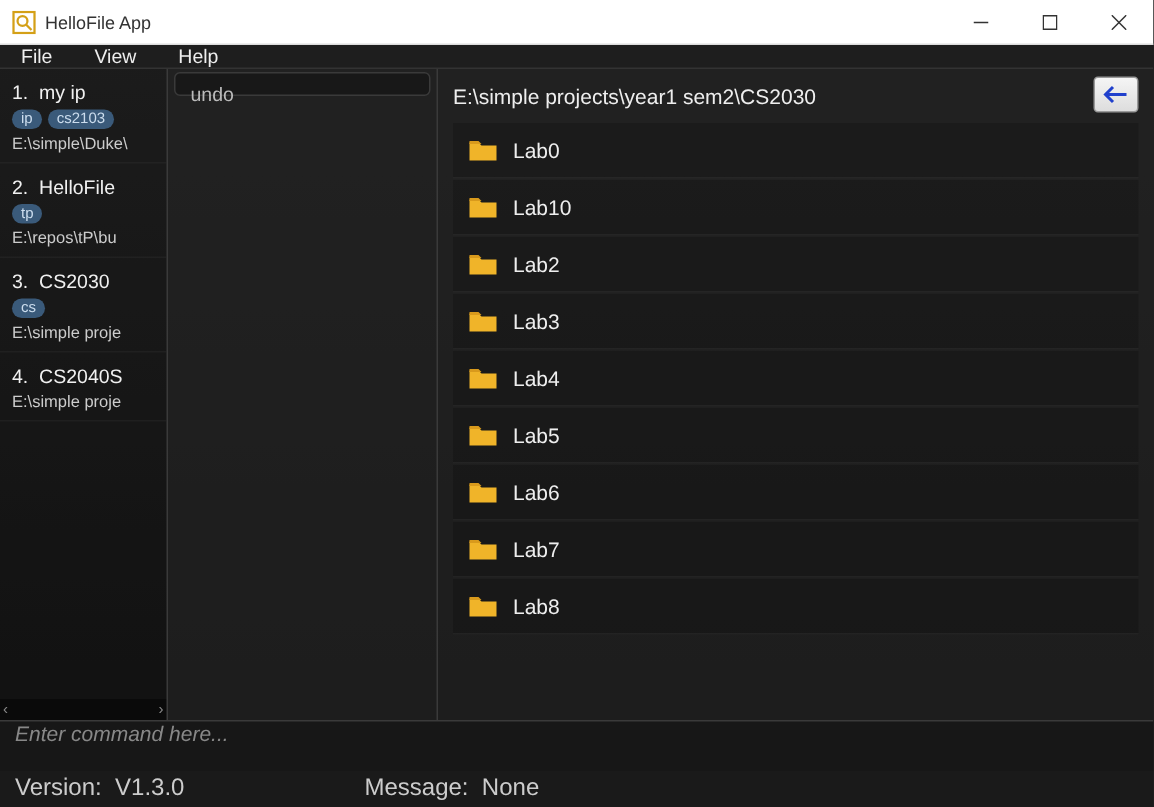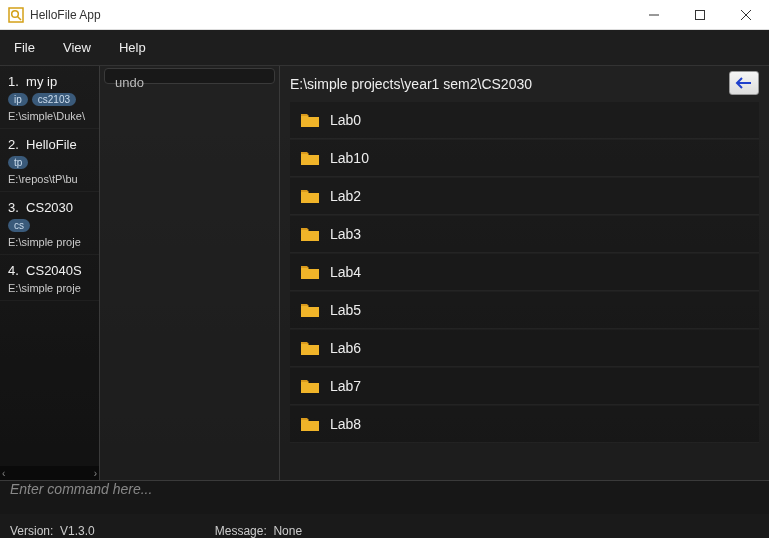--- a/index.html
+++ b/index.html
@@ -2,44 +2,44 @@
 <html><head>
 <meta charset="utf-8">
 <style>
   * { box-sizing: border-box; margin: 0; padding: 0; }
   html, body { width: 769px; height: 538px; font-family: "Segoe UI", sans-serif; overflow: hidden; background: #1a1a1a; }
   .window { width: 769px; height: 538px; display: flex; flex-direction: column; background: #2a2a2a; }
   .titlebar { height: 30px; background: #fff; display: flex; align-items: center; padding: 0 8px; color: #333; font-size: 12px; border-bottom: 1px solid #ddd; position: relative; }
   .titlebar .app-icon { width: 16px; height: 16px; margin-right: 6px; display: inline-flex; align-items: center; justify-content: center; }
   .titlebar-controls { position: absolute; right: 0; top: 0; display: flex; height: 30px; }
   .titlebar-controls div { width: 46px; display: flex; align-items: center; justify-content: center; color: #666; font-size: 14px; }
-  .menubar { height: 36px; background: #1e1e1e; display: flex; align-items: center; padding: 0 14px; gap: 28px; color: #eee; font-size: 13px; border-bottom: 1px solid #333; }
+  .menubar { height: 16px; background: #1e1e1e; display: flex; align-items: center; padding: 0 14px; gap: 28px; color: #eee; font-size: 13px; border-bottom: 1px solid #333; }
   .menubar div { cursor: pointer; }
   .body { flex: 1; display: flex; background: #2e2e2e; background-image: linear-gradient(rgba(40,40,40,0.6),rgba(20,20,20,0.7)); position: relative; overflow: hidden; }
-  .sidebar { width: 100px; background: rgba(0,0,0,0.35); color: #e0e0e0; font-size: 12.5px; overflow: hidden; position: relative; border-right: 1px solid #3a3a3a; }
+  .sidebar { width: 112px; background: rgba(0,0,0,0.35); color: #e0e0e0; font-size: 12.5px; overflow: hidden; position: relative; border-right: 1px solid #3a3a3a; }
   .sidebar-item { padding: 8px 6px 6px 8px; border-bottom: 1px solid rgba(255,255,255,0.04); white-space: nowrap; overflow: hidden; }
   .sidebar-item .title { font-size: 13px; color: #f0f0f0; margin-bottom: 4px; }
   .sidebar-item .tags { display: flex; gap: 4px; margin-bottom: 4px; }
   .tag { background: #3a5a7a; color: #cde; font-size: 10px; padding: 1px 6px; border-radius: 8px; }
   .sidebar-item .path { font-size: 11px; color: #ccc; overflow: hidden; text-overflow: clip; }
   .sidebar-scroll { position: absolute; bottom: 0; left: 0; right: 0; height: 14px; background: rgba(0,0,0,0.4); display: flex; align-items: center; justify-content: space-between; padding: 0 2px; }
   .sidebar-scroll span { color: #888; font-size: 10px; }
   .midpanel { width: 180px; display: flex; flex-direction: column; background: rgba(30,30,30,0.7); border-right: 1px solid #3a3a3a; }
   .result-box { flex: 1; border: 1px solid #3a3a3a; margin: 4px 4px 2px 4px; border-radius: 4px; padding: 12px 10px; color: #ddd; font-size: 14px; background: rgba(0,0,0,0.2); }
   .undo-box { height: 16px; border: 1px solid #3a3a3a; margin: 2px 4px 4px 4px; border-radius: 4px; padding: 6px 10px; color: #bbb; font-size: 13px; background: rgba(0,0,0,0.25); }
   .mainpanel { flex: 1; display: flex; flex-direction: column; background: rgba(30,30,30,0.7); justify-content: space-between; }
   .mainheader { height: 36px; display: flex; align-items: center; padding: 0 10px; color: #eee; font-size: 14px; position: relative; }
   .back-btn { position: absolute; right: 10px; top: 5px; width: 30px; height: 24px; background: linear-gradient(#f5f5f5,#ddd); border: 1px solid #999; border-radius: 3px; display: flex; align-items: center; justify-content: center; color: #2040aa; font-size: 16px; cursor: pointer; }
   .filelist { flex: 1; overflow: hidden; padding: 0 10px; }
   .file-row { display: flex; align-items: center; height: 37px; border-bottom: 1px solid rgba(255,255,255,0.05); color: #eee; font-size: 14px; gap: 10px; padding: 0 10px; background: rgba(0,0,0,0.18); margin-bottom: 1px; }
   .folder-icon { width: 20px; height: 16px; display: inline-flex; }
   .commandbar { height: 34px; background: rgba(0,0,0,0.45); border-top: 1px solid #3a3a3a; display: flex; align-items: flex-start; padding: 0 10px; }
   .commandbar input { width: 100%; background: transparent; border: none; color: #ccc; font-size: 14px; outline: none; font-style: italic; }
   .commandbar input::placeholder { color: #888; font-style: italic; }
-  .statusbar { height: 24px; background: #1a1a1a; color: #ccc; font-size: 12px; display: flex; align-items: flex-end; padding: 0 10px; gap: 120px; }
+  .statusbar { height: 24px; background: #1a1a1a; color: #ccc; font-size: 16px; display: flex; align-items: center; padding: 0 10px; gap: 120px; }
 </style>
 </head>
 <body>
 
 <div class="window">
 
   <div class="titlebar">
     <span class="app-icon">
       <svg width="16" height="16" viewBox="0 0 16 16">
           <rect x="1" y="1" width="14" height="14" fill="none" stroke="#d4a017" stroke-width="1.5"></rect>

